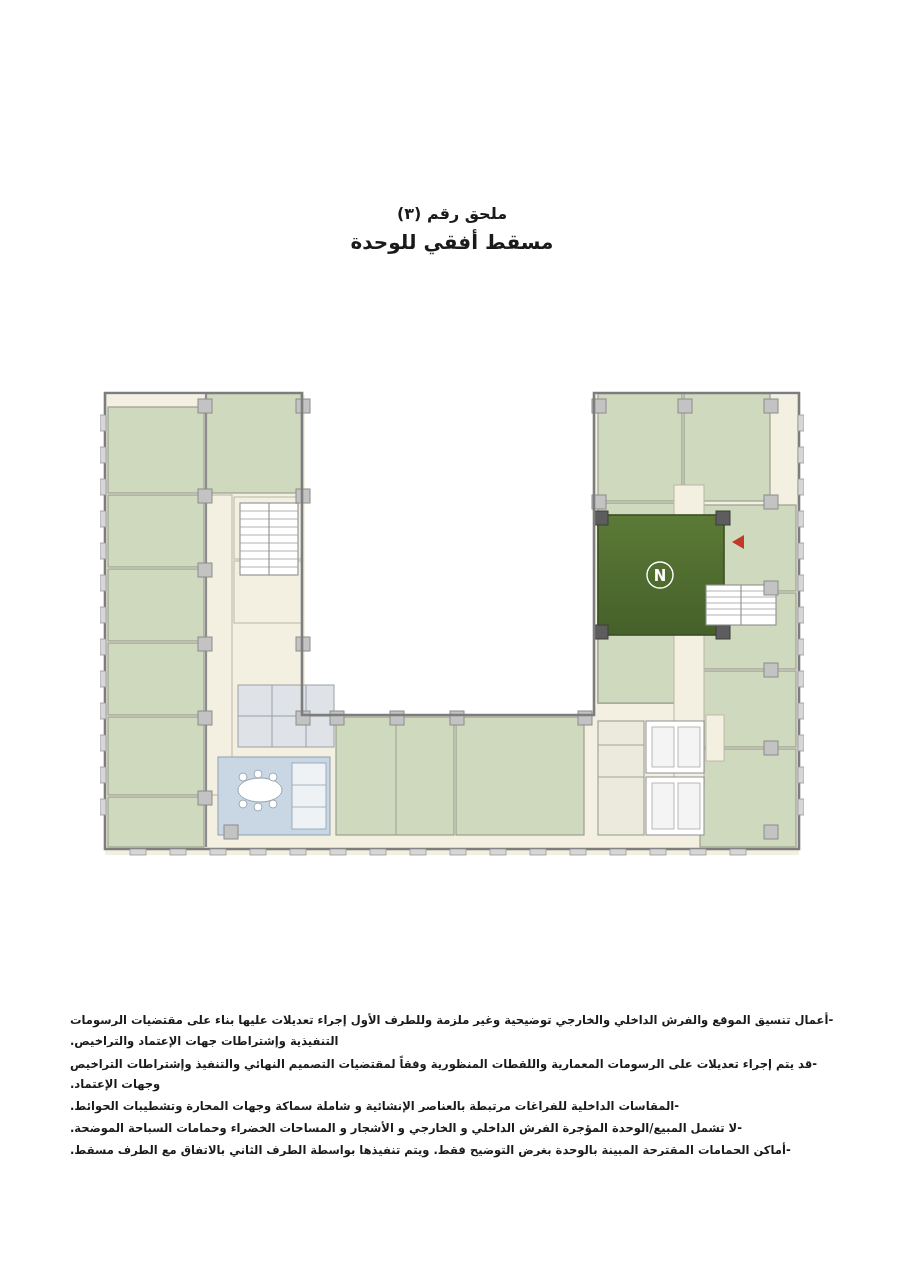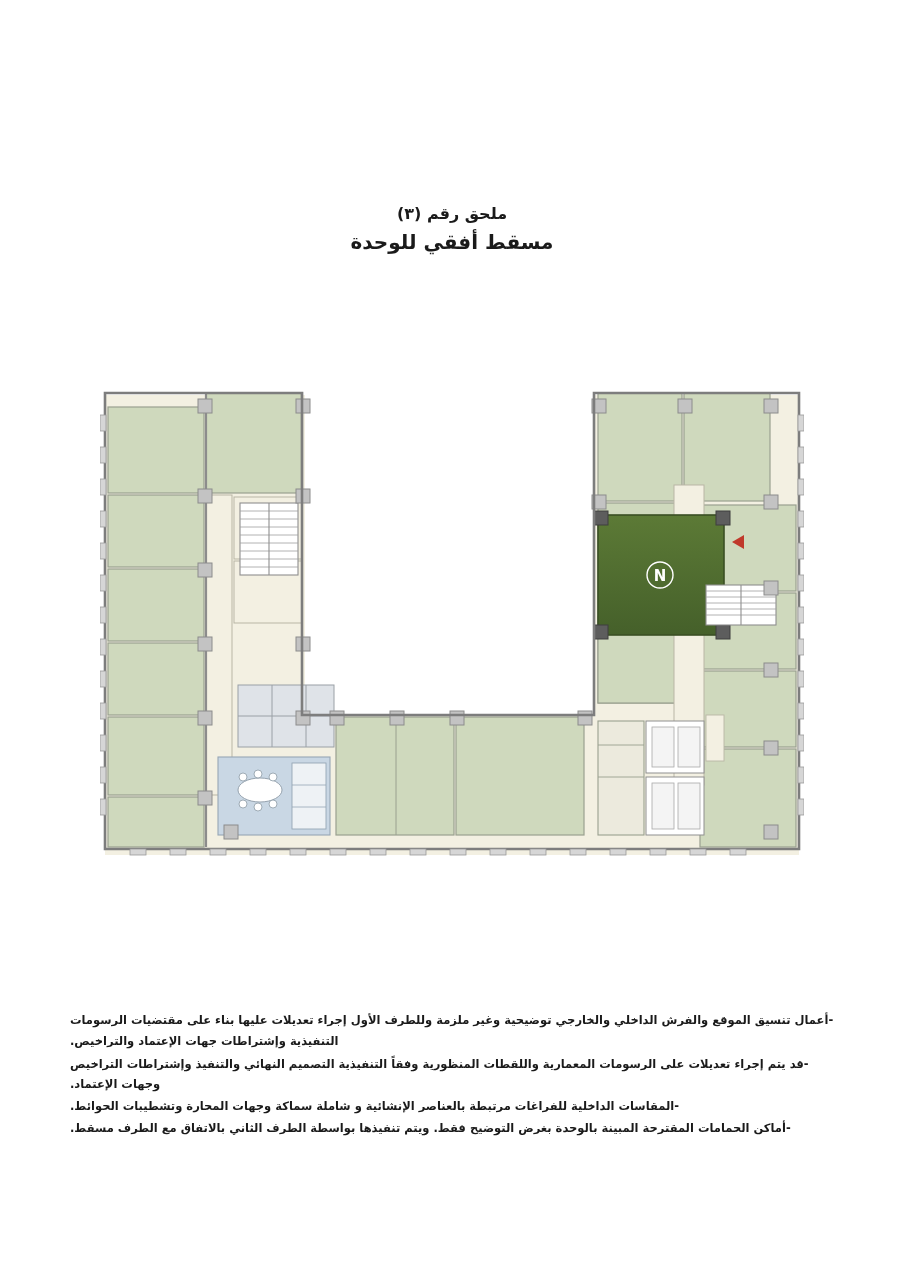--- a/index.html
+++ b/index.html
@@ -268,16 +268,17 @@
       <rect x="510" y="464" width="16" height="6"></rect>
       <rect x="550" y="464" width="16" height="6"></rect>
       <rect x="590" y="464" width="16" height="6"></rect>
       <rect x="630" y="464" width="16" height="6"></rect>
     </g>
   </svg>
 </div>
 
 <div class="notes">
   <p class="note first">-أعمال تنسيق الموقع والفرش الداخلي والخارجي توضيحية وغير ملزمة وللطرف الأول إجراء تعديلات عليها بناء على مقتضيات الرسومات التنفيذية وإشتراطات جهات الإعتماد والتراخيص.</p>
-  <p class="note">-قد يتم إجراء تعديلات على الرسومات المعمارية واللقطات المنظورية وفقاً التنفيذية التصميم النهائي والتنفيذ وإشتراطات التراخيص وجهات الإعتماد.</p>
+  <p class="note">-قد يتم إجراء تعديلات على الرسومات المعمارية واللقطات المنظورية وفقاً لمقتضيات التصميم النهائي والتنفيذ وإشتراطات التراخيص وجهات الإعتماد.</p>
   <p class="note">-المقاسات الداخلية للفراغات مرتبطة بالعناصر الإنشائية و شاملة سماكة وجهات المحارة  وتشطيبات الحوائط.</p>
+  <p class="note">-لا تشمل المبيع/الوحدة المؤجرة الفرش الداخلي و الخارجي و الأشجار و المساحات الخضراء وحمامات السباحة الموضحة.</p>
   <p class="note">-أماكن الحمامات المقترحة المبينة بالوحدة بغرض التوضيح فقط. ويتم تنفيذها بواسطة الطرف الثاني بالاتفاق مع الطرف مسقط.</p>
 </div>
 
 </body></html>

